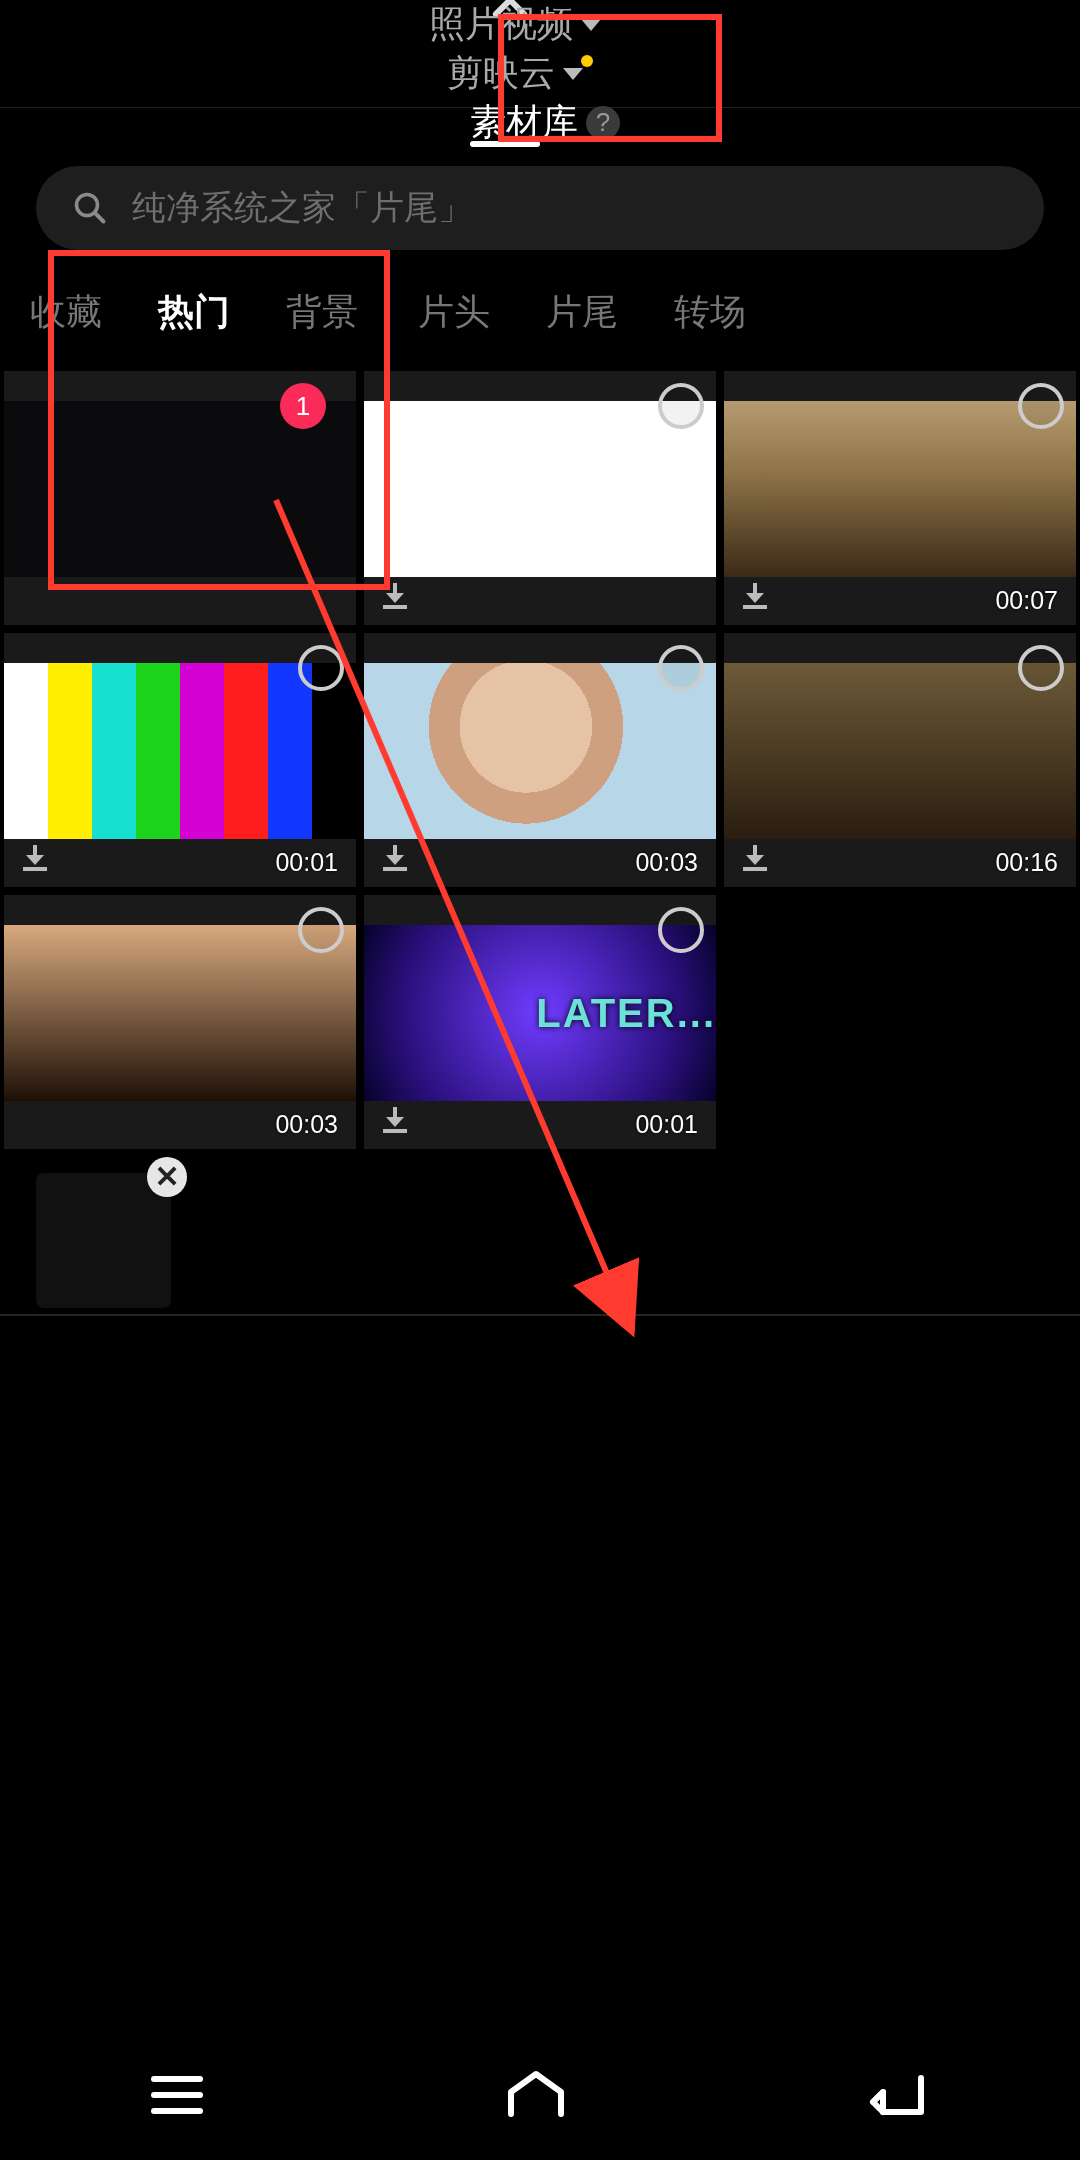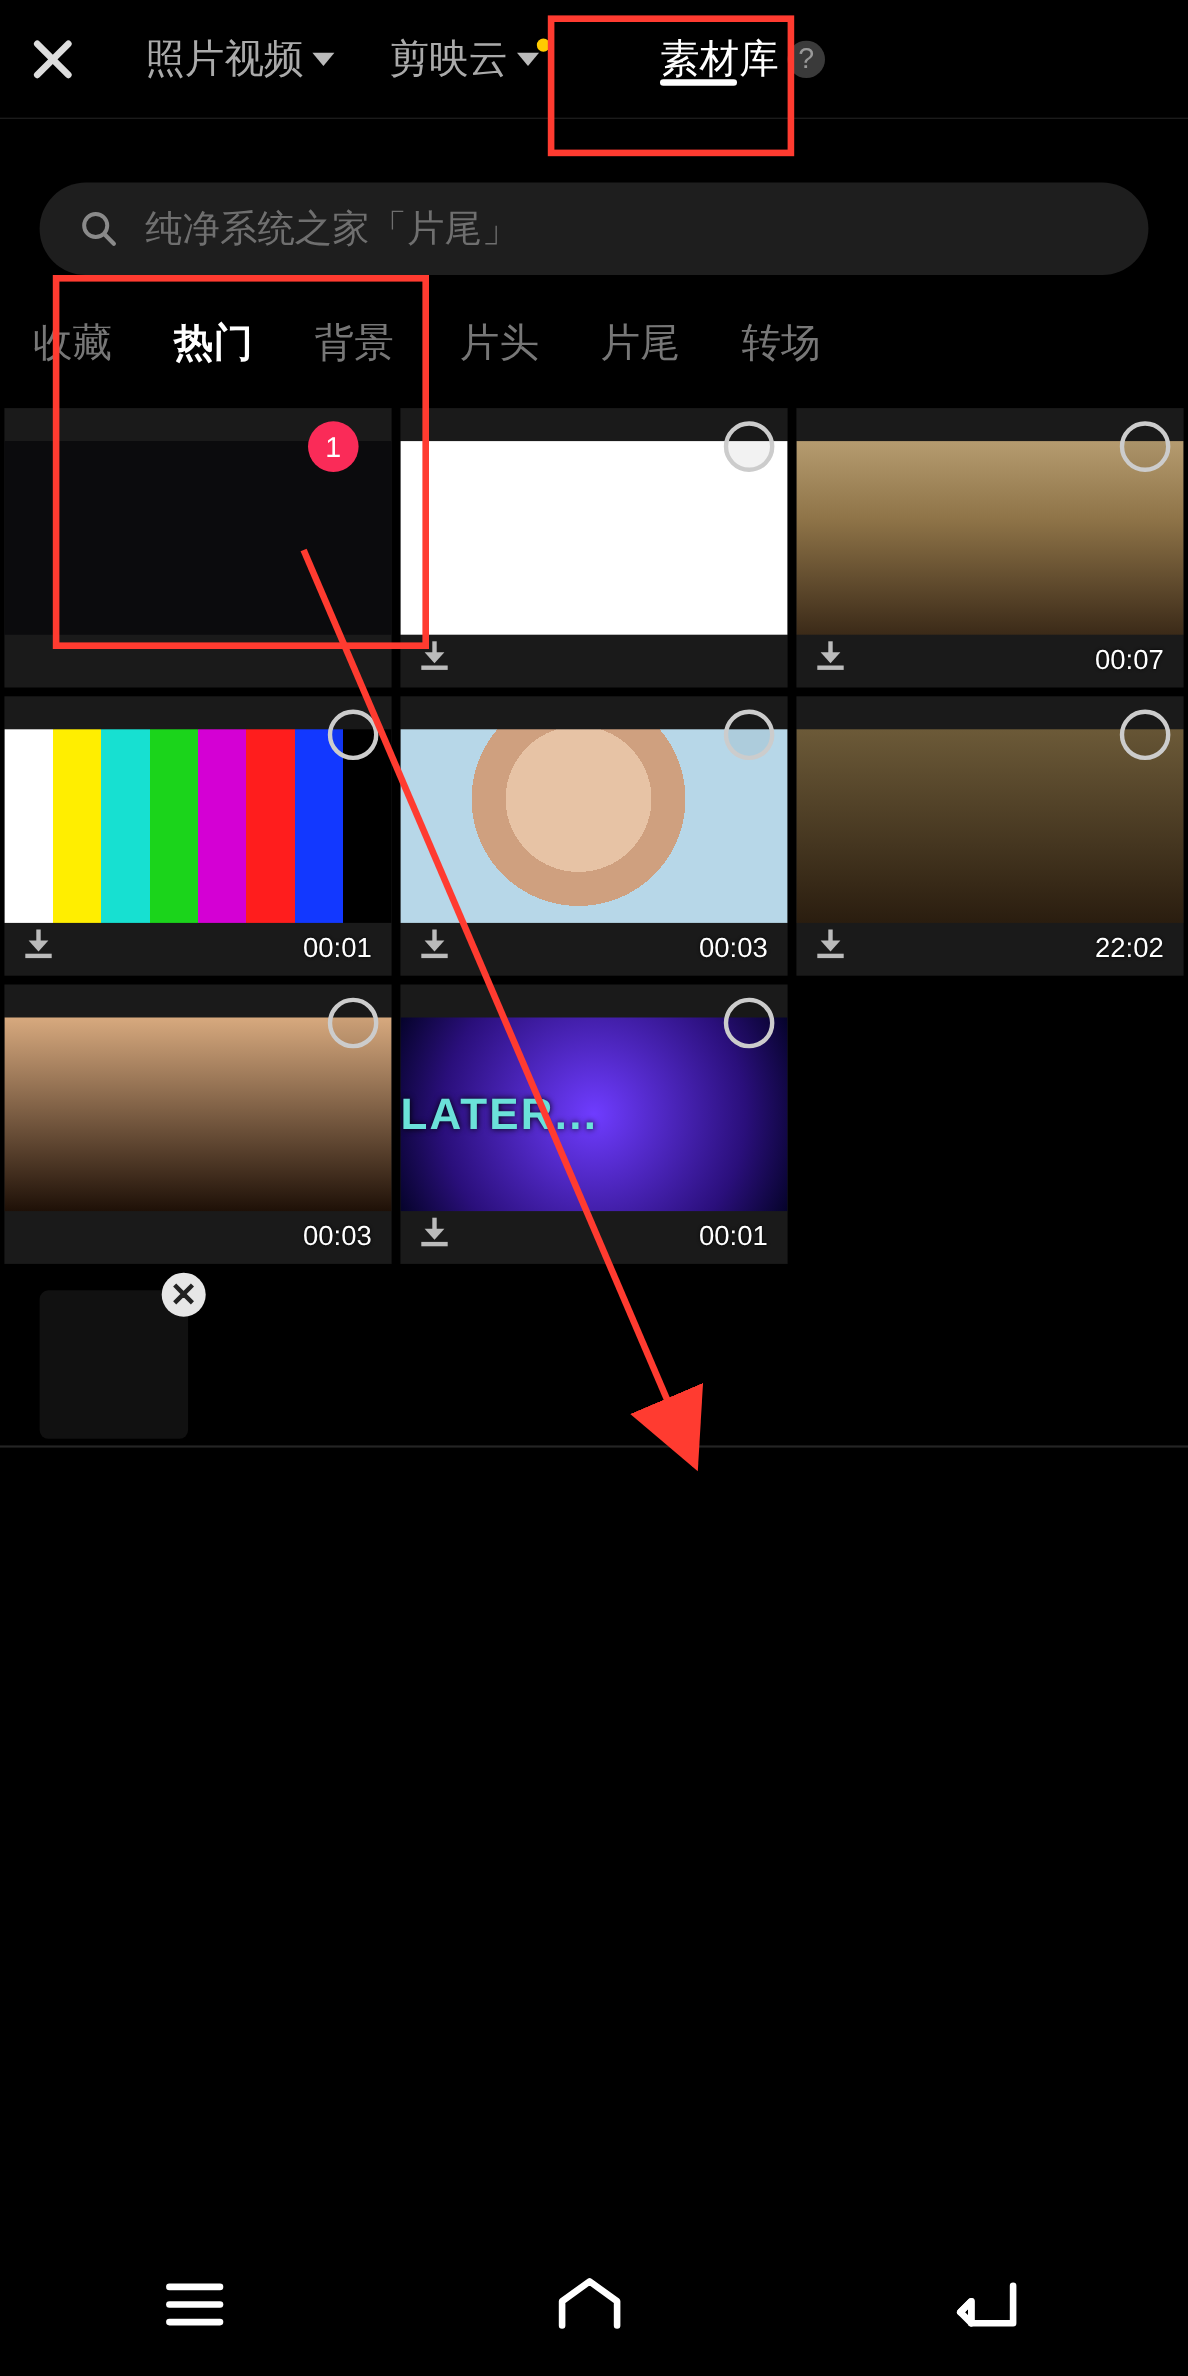--- a/index.html
+++ b/index.html
@@ -1,20 +1,20 @@
 <!DOCTYPE html>
 <html><head>
   <meta charset="utf-8">
   <style>
     * { margin:0; padding:0; box-sizing:border-box; -webkit-tap-highlight-color:transparent; }
     html,body{ width:1080px; height:2160px; background:#000; font-family:"PingFang SC","Microsoft YaHei",sans-serif; color:#fff; overflow:hidden; }
     .app{ width:1080px; height:2160px; position:relative; background:#000; }
 
     
-    .topbar{ width:100%; height:108px; display:flex; align-items:center; padding:0 24px; border-bottom:1px solid #222; position:relative; }
+    .topbar{ width:100%; height:108px; display:flex; align-items:center; padding:0 24px; border-bottom:1px solid #222; position:relative;flex-direction:column; }
     .close-x{ width:48px; height:48px; position:relative; margin-right:60px; }
     .close-x:before,.close-x:after{ content:""; position:absolute; left:50%; top:50%; width:46px; height:6px; background:#ddd; border-radius:3px; }
     .close-x:before{ transform:translate(-50%,-50%) rotate(45deg); }
     .close-x:after{ transform:translate(-50%,-50%) rotate(-45deg); }
     .tab-item{ font-size:36px; color:#aaa; display:flex; align-items:center; margin-right:50px; position:relative; }
     .tab-item.on{ color:#fff; }
     .chev{ margin-left:8px; display:inline-block; width:0; height:0; border-left:10px solid transparent; border-right:10px solid transparent; border-top:12px solid #bbb; }
     .dot-notify{ position:absolute; top:6px; right:-10px; width:12px; height:12px; border-radius:50%; background:#ffcb00; }
     .q-mark{ margin-left:8px; width:34px; height:34px; border-radius:50%; background:#3a3a3a; color:#999; font-size:26px; display:flex; align-items:center; justify-content:center; }
     .tab-underline{ position:absolute; bottom:0; width:70px; height:6px; background:#fff; border-radius:3px; }
@@ -47,21 +47,21 @@
     
     .fill-black{ background:#0b0b0d; }
     .fill-white{ background:#fff; }
     .fill-room{ background:linear-gradient(180deg,#b59b6f 0%,#8f7448 40%,#3b2a18 100%); }
     .fill-bars{ background:linear-gradient(90deg,#fff 0 12.5%,#ffee00 12.5% 25%,#17e0d1 25% 37.5%,#1bd41b 37.5% 50%,#d400d4 50% 62.5%,#ff1d1d 62.5% 75%,#1238ff 75% 87.5%,#000 87.5% 100%); }
     .fill-face1{ background:radial-gradient(circle at 46% 36%,#e7c3a5 0 30%,#cfa07f 30% 44%,#b7d7e8 44% 100%); }
     .fill-crowd{ background:linear-gradient(180deg,#6c5a38 0%,#2a1d0f 100%); }
     .fill-laugh{ background:linear-gradient(180deg,#d7a97e 0%,#1e1007 100%); }
     .fill-paper{ background:#b8e6dd; position:relative; }
     .fill-paper:before{ content:""; position:absolute; left:10%; right:10%; top:30%; bottom:30%; background:#fff6e8; border-radius:12px; }
-    .fill-later{ background:radial-gradient(circle at 50% 50%,#6f3cff 0%,#2a0f7b 70%,#05032a 100%); display:flex; align-items:center; justify-content:flex-start; }
+    .fill-later{ background:radial-gradient(circle at 50% 50%,#6f3cff 0%,#2a0f7b 70%,#05032a 100%); display:flex; align-items:center; justify-content:flex-end; }
     .later-txt{ font-weight:900; font-size:40px; color:#6be1d9; letter-spacing:2px; text-shadow:0 0 6px #000; }
 
     
     .tray{ position:absolute; left:0; right:0; top:1140px; height:200px; display:flex; align-items:center; padding-left:36px; }
     .tray-item{ position:relative; width:135px; height:135px; background:#111; border-radius:8px; }
     .tray-del{ position:absolute; top:-16px; right:-16px; width:40px; height:40px; border-radius:50%; background:#e6e6e6; color:#222; display:flex; align-items:center; justify-content:center; font-size:30px; font-weight:bold; }
 
     .hr{ position:absolute; left:0; right:0; top:1314px; height:2px; background:#242424; }
 
     
@@ -171,21 +171,21 @@
           <span class="bar"></span>
         </div>
       <div class="dur">00:03</div>
     </div>
     <div class="cell">
       <div class="cell-inner fill-crowd"></div>
       <div class="sel-ring"></div>
       <div class="dl">
           <span class="bar"></span>
         </div>
-      <div class="dur">22:02</div>
+      <div class="dur">00:16</div>
     </div>
 
     <div class="cell">
       <div class="cell-inner fill-laugh"></div>
       <div class="sel-ring"></div>
       <div class="dur">00:03</div>
     </div>
     <div class="cell">
       <div class="cell-inner fill-later">
           <span class="later-txt">LATER...</span>

